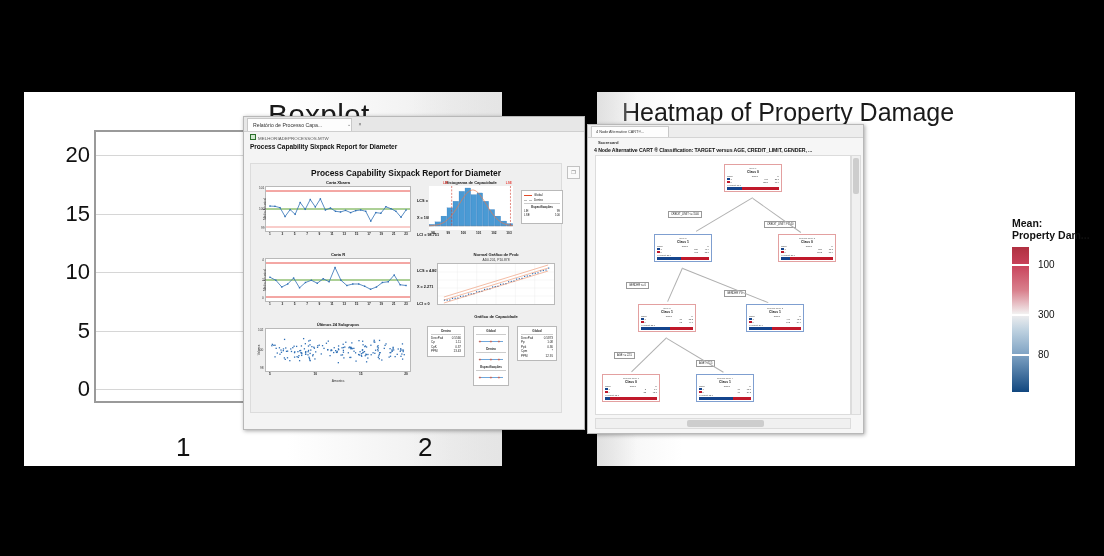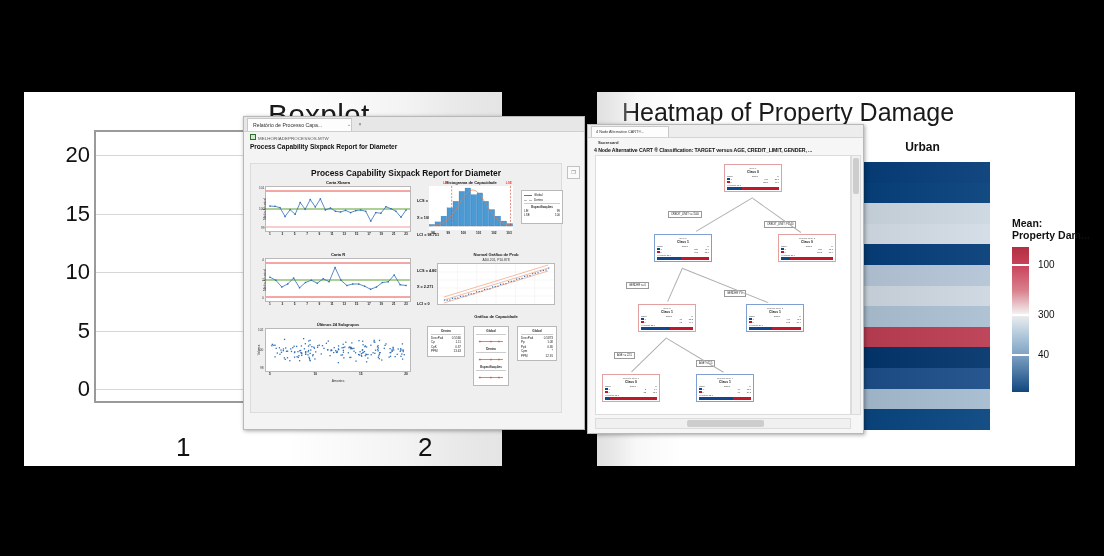--- a/index.html
+++ b/index.html
@@ -127,49 +127,31 @@
           <div id="bp-median" style="left: 46.5%; width: 33%; top: 152.043px;"></div>
         </div>
       <div id="bp-xlabel" style="left: 277.92px;">1</div>
     </div>
     <div class="fadeR"></div>
   </div>
   <div class="panel-num" style="left:176px;top:432px;">1</div>
 
   <div class="panel" id="slide3">
     <div class="slide-title">Heatmap of Property Damage</div>
-    <div id="hm-wrap">
-      <div id="hm-col-label">Urban</div>
-      <div id="hm-cells">
-          <div class="hm-cell" style="height: 7.69231%; background: linear-gradient(to right, rgb(4, 57, 113), rgb(18, 71, 127));"></div>
-          <div class="hm-cell" style="height: 7.69231%; background: linear-gradient(to right, rgb(5, 60, 116), rgb(19, 74, 130));"></div>
-          <div class="hm-cell" style="height: 7.69231%; background: linear-gradient(to right, rgb(193, 203, 212), rgb(207, 217, 226));"></div>
-          <div class="hm-cell" style="height: 7.69231%; background: linear-gradient(to right, rgb(199, 208, 216), rgb(213, 222, 230));"></div>
-          <div class="hm-cell" style="height: 7.69231%; background: linear-gradient(to right, rgb(4, 57, 113), rgb(18, 71, 127));"></div>
-          <div class="hm-cell" style="height: 7.69231%; background: linear-gradient(to right, rgb(170, 186, 202), rgb(184, 200, 216));"></div>
-          <div class="hm-cell" style="height: 7.69231%; background: linear-gradient(to right, rgb(194, 203, 211), rgb(208, 217, 225));"></div>
-          <div class="hm-cell" style="height: 7.69231%; background: linear-gradient(to right, rgb(162, 181, 198), rgb(176, 195, 212));"></div>
-          <div class="hm-cell" style="height: 7.69231%; background: linear-gradient(to right, rgb(177, 57, 78), rgb(191, 71, 92));"></div>
-          <div class="hm-cell" style="height: 7.69231%; background: linear-gradient(to right, rgb(2, 49, 102), rgb(16, 63, 116));"></div>
-          <div class="hm-cell" style="height: 7.69231%; background: linear-gradient(to right, rgb(25, 73, 128), rgb(39, 87, 142));"></div>
-          <div class="hm-cell" style="height: 7.69231%; background: linear-gradient(to right, rgb(156, 177, 196), rgb(170, 191, 210));"></div>
-          <div class="hm-cell" style="height: 7.69231%; background: linear-gradient(to right, rgb(8, 65, 120), rgb(22, 79, 134));"></div>
-        </div>
-    </div>
     <div id="hm-legend">
       <div class="lg-t1">Mean:</div>
       <div class="lg-t2">Property Dam...</div>
       <div id="lg-bar-wrap">
         <div id="lg-bar" style="background: linear-gradient(rgb(176, 48, 64) 0%, rgb(200, 65, 90) 12%, rgb(217, 128, 141) 30%, rgb(242, 240, 240) 46%, rgb(188, 208, 223) 58%, rgb(127, 163, 196) 74%, rgb(17, 71, 127) 100%);"></div>
       <div class="lg-tickline" style="top: 12%;"></div>
           <div class="lg-ticklabel" style="top: 12%;">100</div>
           <div class="lg-tickline" style="top: 46%;"></div>
           <div class="lg-ticklabel" style="top: 46%;">300</div>
           <div class="lg-tickline" style="top: 74%;"></div>
-          <div class="lg-ticklabel" style="top: 74%;">40</div>
+          <div class="lg-ticklabel" style="top: 74%;">80</div>
         </div>
     </div>
     <div class="fadeL"></div>
   </div>
 
   <div id="winA">
     <div class="tabbar">
       <div class="tab">Relatório de Processo Capa...</div>
       <div class="tabctl">⌄ ×</div>
     </div>

